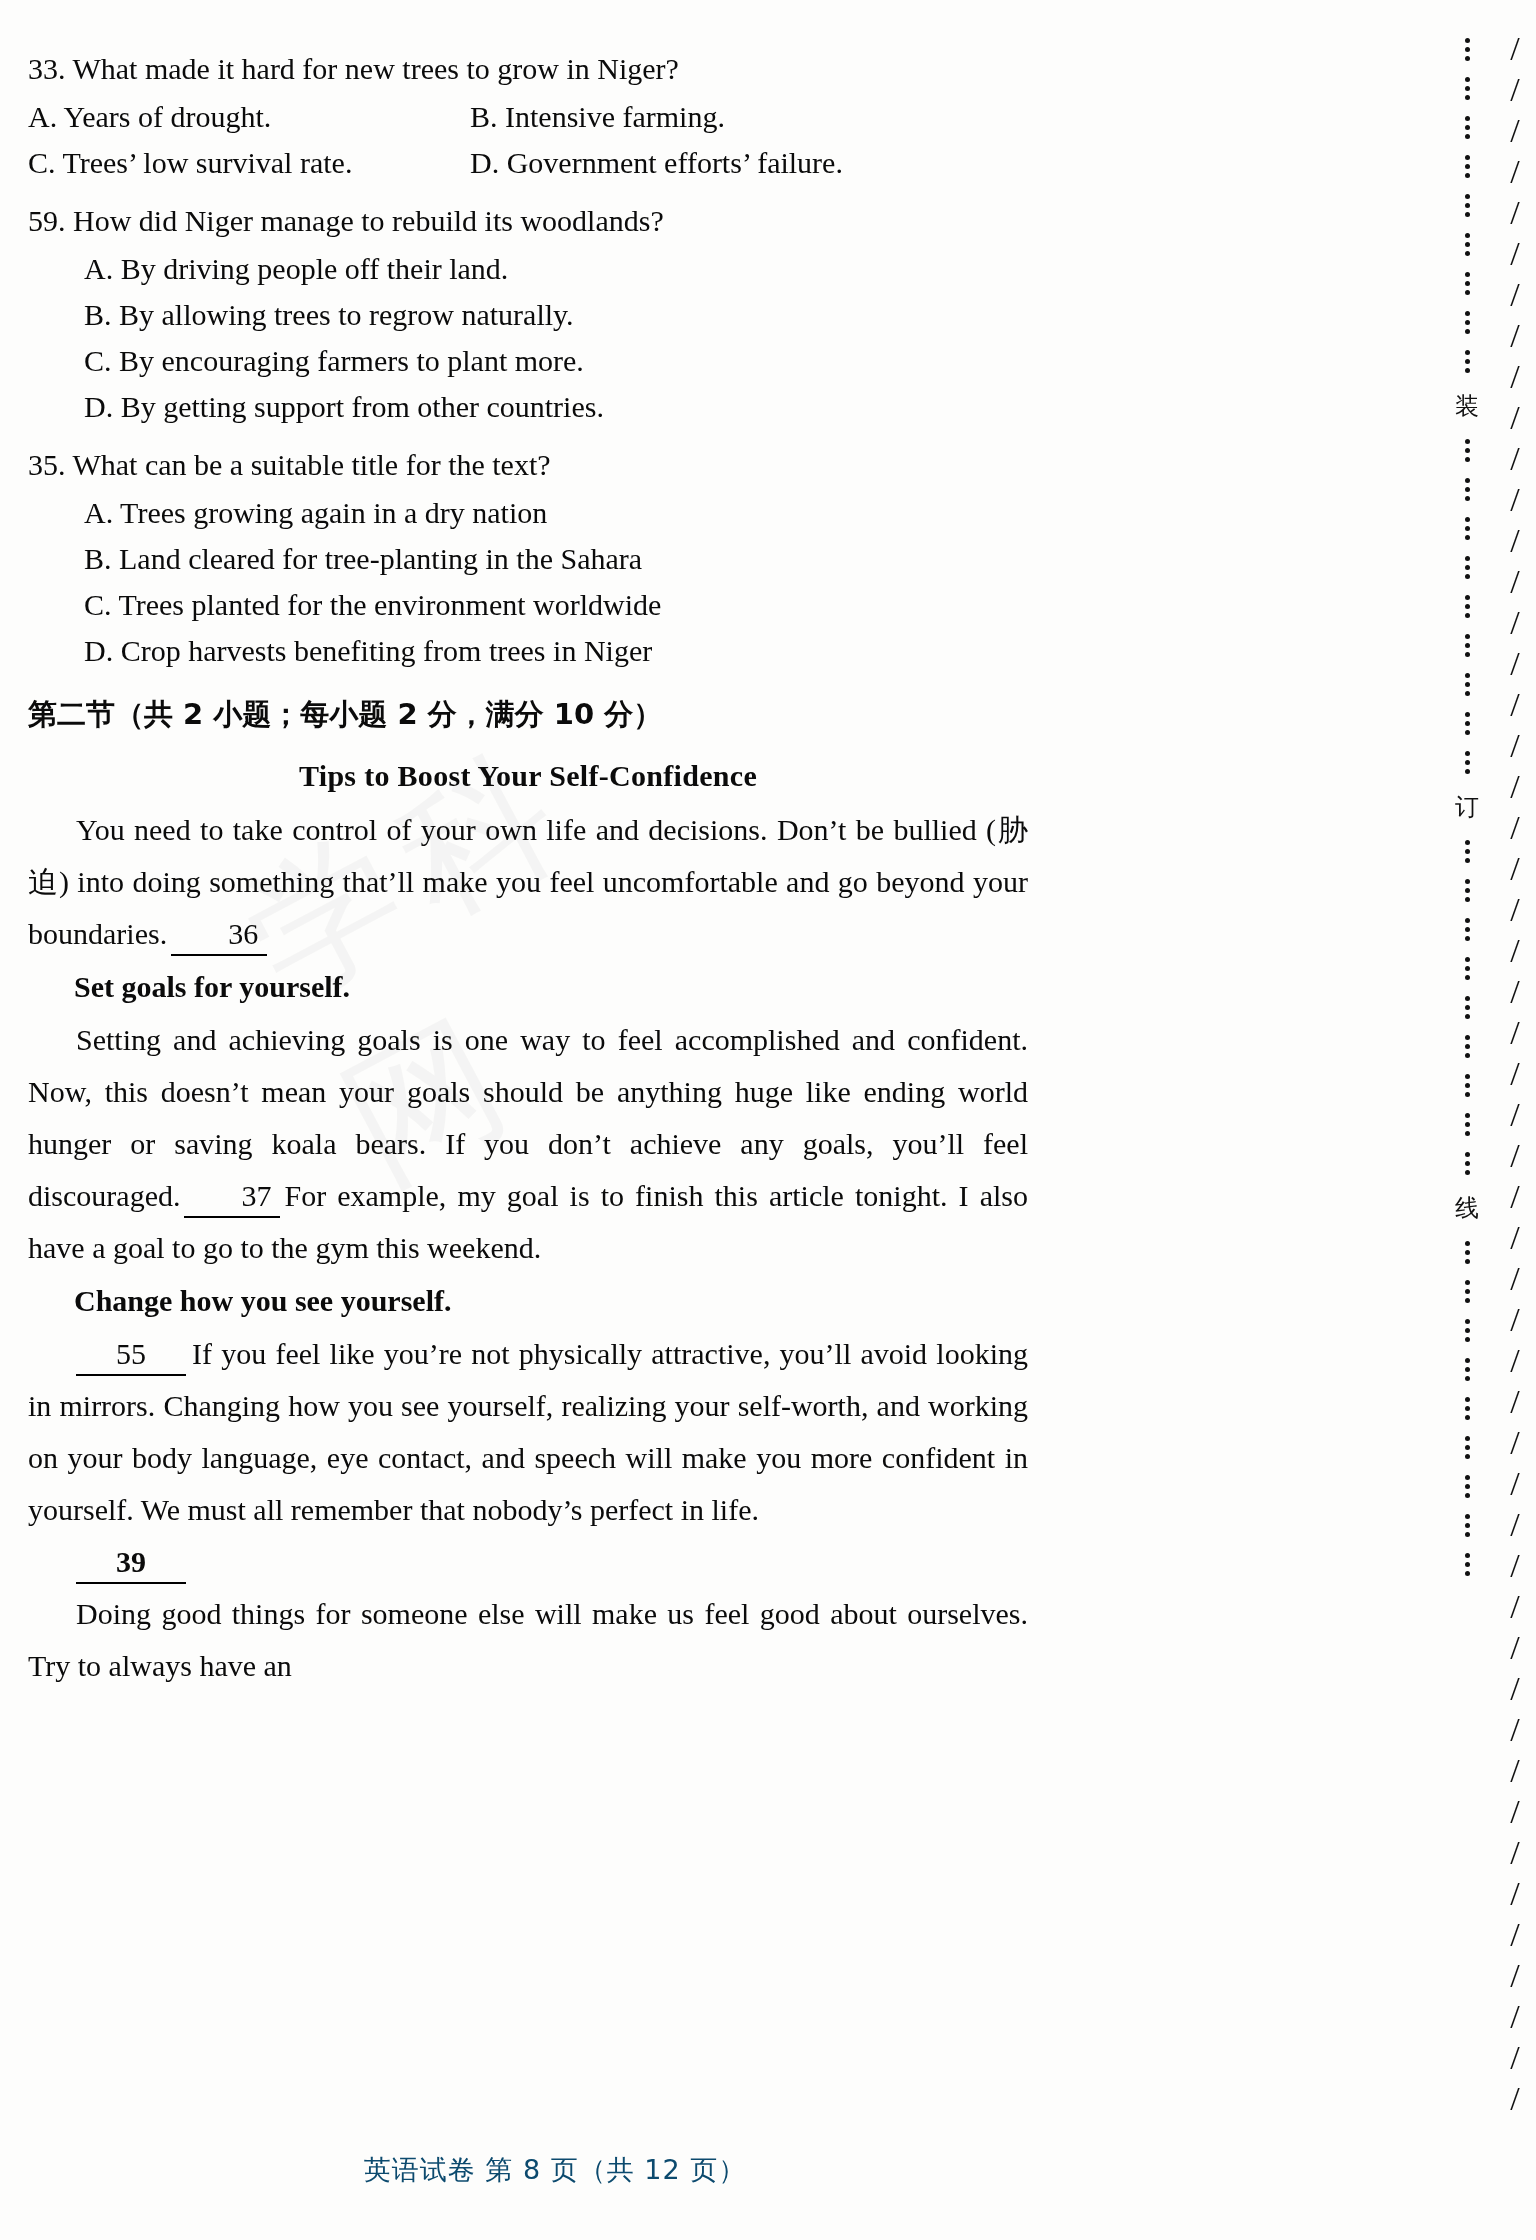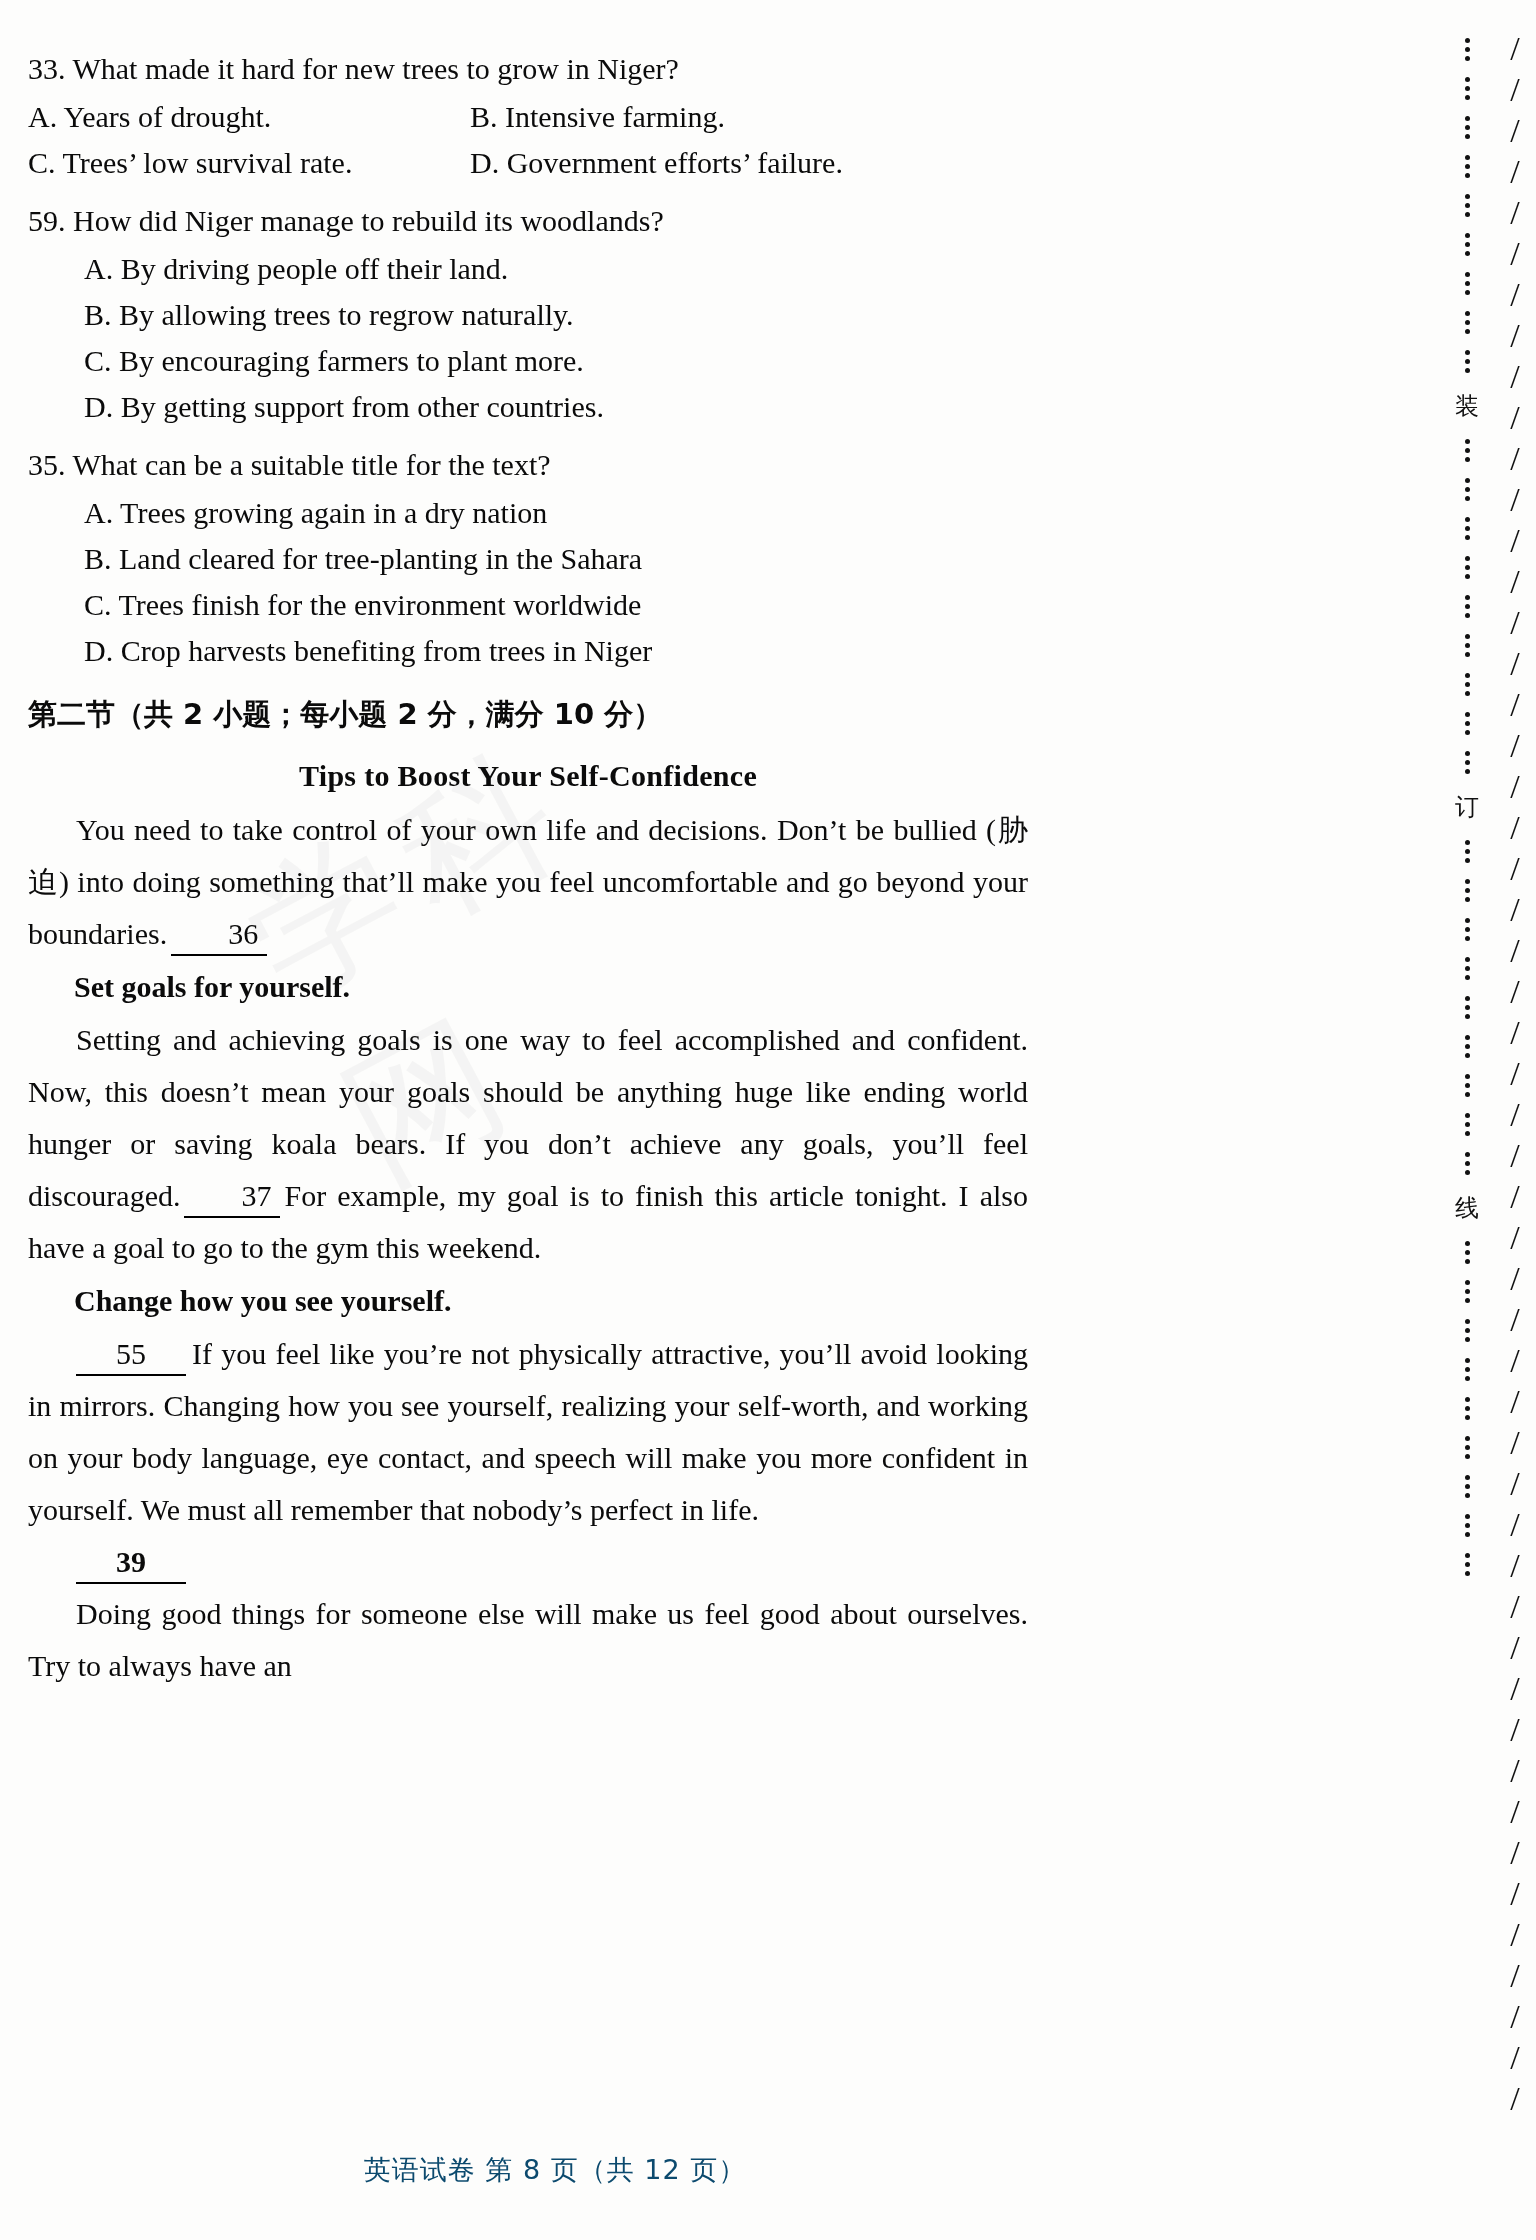--- a/index.html
+++ b/index.html
@@ -255,21 +255,21 @@
 
     <div class="q-line q-stem">59. How did Niger manage to rebuild its woodlands?</div>
     <div class="opt-single">A. By driving people off their land.</div>
     <div class="opt-single">B. By allowing trees to regrow naturally.</div>
     <div class="opt-single">C. By encouraging farmers to plant more.</div>
     <div class="opt-single">D. By getting support from other countries.</div>
 
     <div class="q-line q-stem">35. What can be a suitable title for the text?</div>
     <div class="opt-single">A. Trees growing again in a dry nation</div>
     <div class="opt-single">B. Land cleared for tree-planting in the Sahara</div>
-    <div class="opt-single">C. Trees finish for the environment worldwide</div>
+    <div class="opt-single">C. Trees planted for the environment worldwide</div>
     <div class="opt-single">D. Crop harvests benefiting from trees in Niger</div>
 
     <div class="cn-head">第二节（共 2 小题；每小题 2 分，满分 10 分）</div>
 
     <div class="passage-title">Tips to Boost Your Self-Confidence</div>
 
     <p class="para"><span>You need to take control of your own life and decisions. Don’t be bullied (胁迫) into doing something that’ll make you feel uncomfortable and go beyond your boundaries.</span><span class="blank">36</span></p>
 
     <div class="sub-head">Set goals for yourself.</div>
     <p class="para"><span>Setting and achieving goals is one way to feel accomplished and confident. Now, this doesn’t mean your goals should be anything huge like ending world hunger or saving koala bears. If you don’t achieve any goals, you’ll feel discouraged.</span><span class="blank">37</span><span>For example, my goal is to finish this article tonight. I also have a goal to go to the gym this weekend.</span></p>

